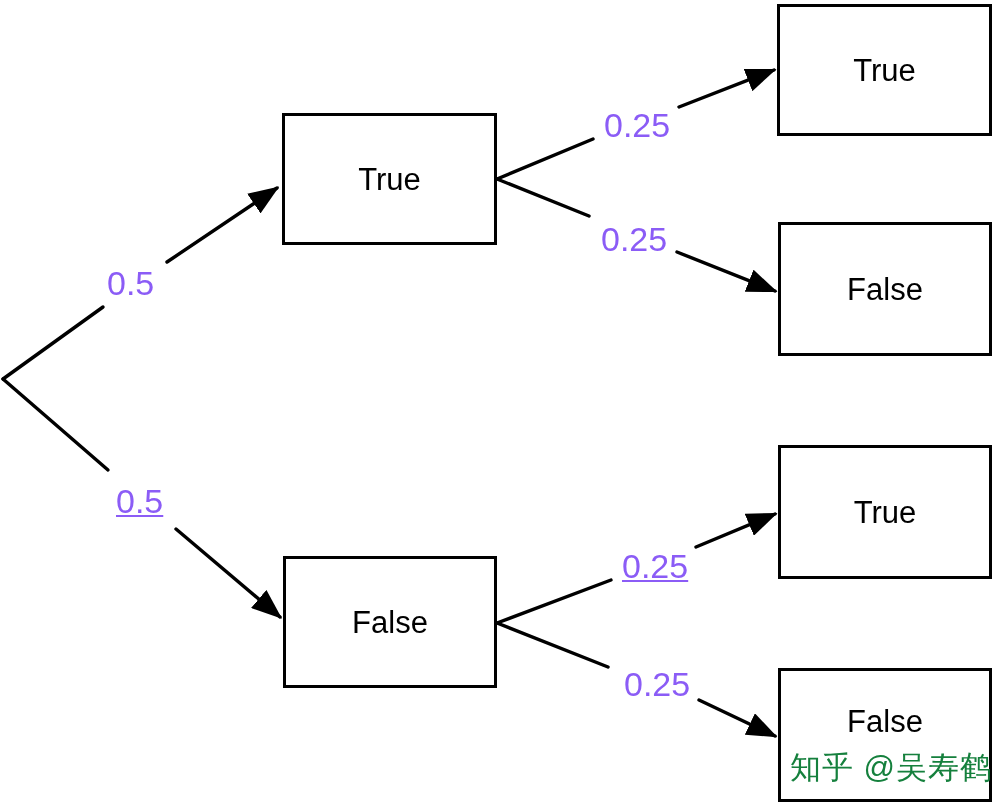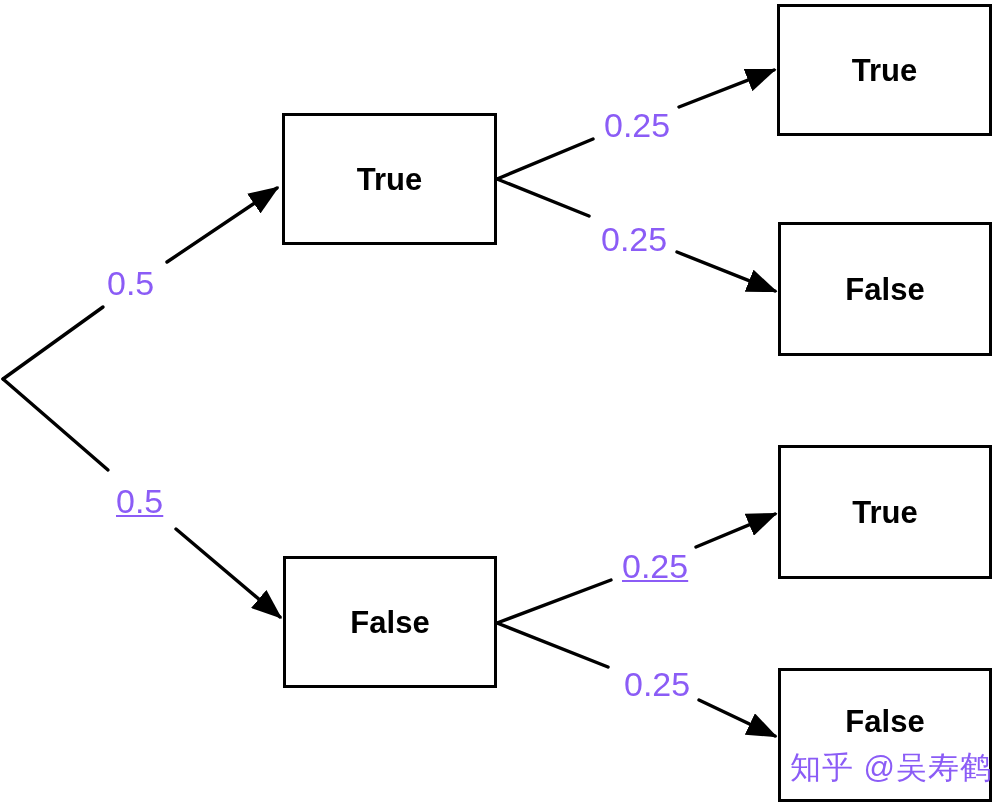--- a/index.html
+++ b/index.html
@@ -30,40 +30,39 @@
     display: flex;
     align-items: center;
     justify-content: center;
   }
   .node-label {
     font-family: "Liberation Sans", sans-serif;
     font-size: 31px;
     color: #000000;
     line-height: 1;
     letter-spacing: 0px;
-    font-weight: bold;
   }
   .edge-label {
     position: absolute;
     font-family: "Liberation Sans", sans-serif;
     font-size: 34px;
     color: #8b5cf6;
     line-height: 1;
     white-space: nowrap;
   }
   .edge-label.ul {
     text-decoration: underline;
     text-decoration-thickness: 2px;
     text-underline-offset: 2px;
   }
   .watermark {
     position: absolute;
     font-family: "Liberation Sans", sans-serif;
     font-size: 31px;
-    color: #8b5cf6;
+    color: #15803d;
     line-height: 1;
     white-space: nowrap;
     letter-spacing: 1px;
   }
 </style>
 </head>
 <body>
 
 <div id="canvas">
 

